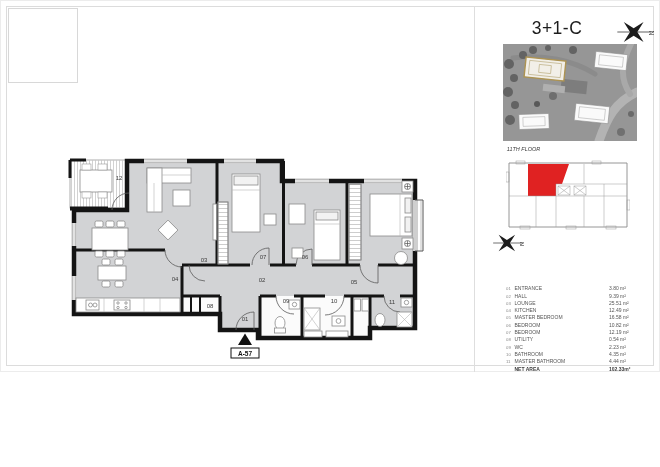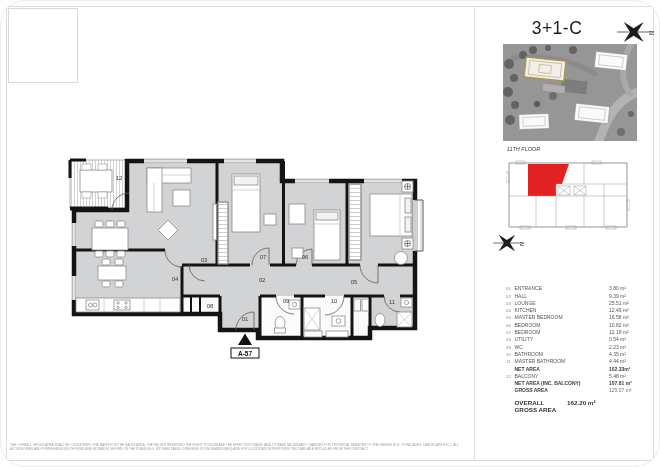--- a/index.html
+++ b/index.html
@@ -1,17 +1,17 @@
 <!DOCTYPE html>
 <html><head>
 <meta charset="utf-8">
 <style>
   html,body{margin:0;padding:0;background:#fff;}
-  .page{position:relative;width:660px;height:467px;background:#fff;overflow:hidden;
-        font-family:"Liberation Sans",sans-serif;box-shadow:inset 0 0 0 1px #ececec;border-radius:25px;}
+  .page{position:relative;width:660px;height:372px;background:#fff;overflow:hidden;
+        font-family:"Liberation Sans",sans-serif;box-shadow:inset 0 0 0 1px #ececec;}
   .frame{position:absolute;left:6px;top:6px;right:6px;bottom:6px;border:1px solid #dcdcdc;}
   .logo-box{position:absolute;left:8px;top:8px;width:68px;height:73px;border:1px solid #d8d8d8;}
   .divider{position:absolute;left:474px;top:7px;width:1px;height:453px;background:#dedede;}
   .title{position:absolute;left:477px;top:18px;width:160px;text-align:center;
          font-size:17.5px;color:#1c1c1c;letter-spacing:.5px;}
   .floorlabel{position:absolute;left:486px;top:146px;width:150px;text-align:center;
          font-size:11px;font-style:italic;color:#3a3a3a;transform:scale(.5);transform-origin:0 0;}
   .abs{position:absolute;}
   
   .legend{position:absolute;left:506px;top:285px;width:296px;transform:scale(.5);

